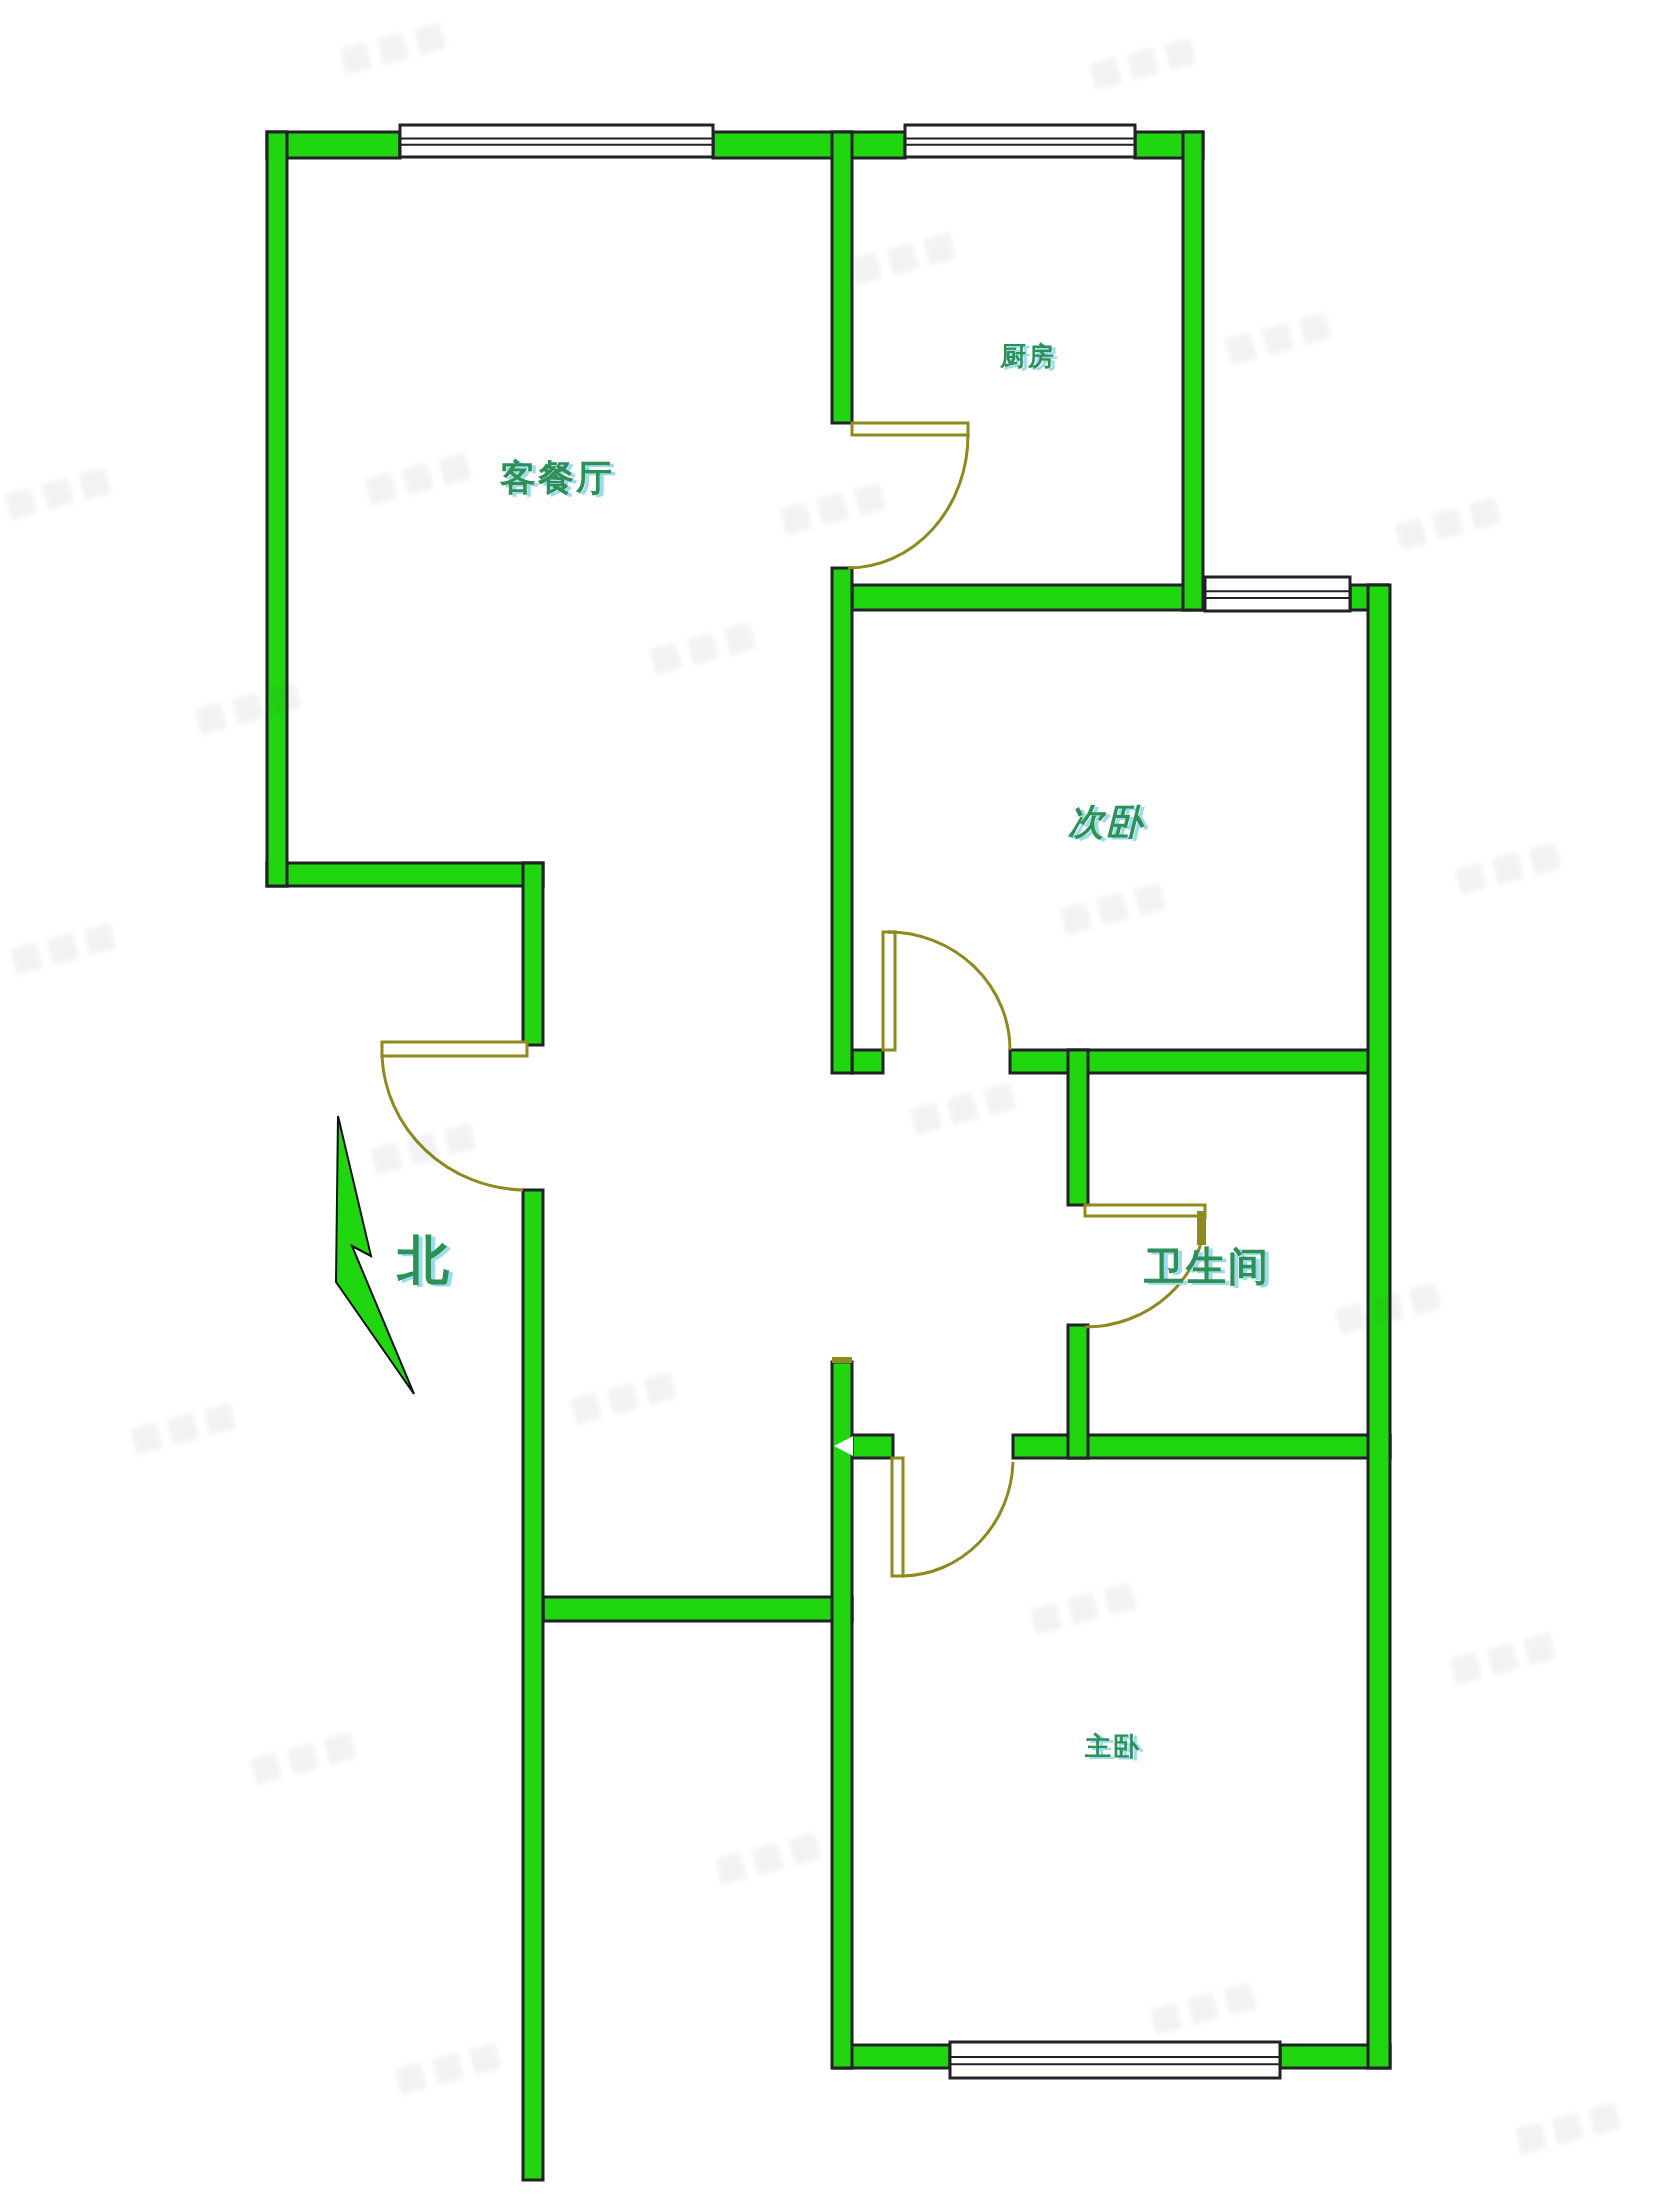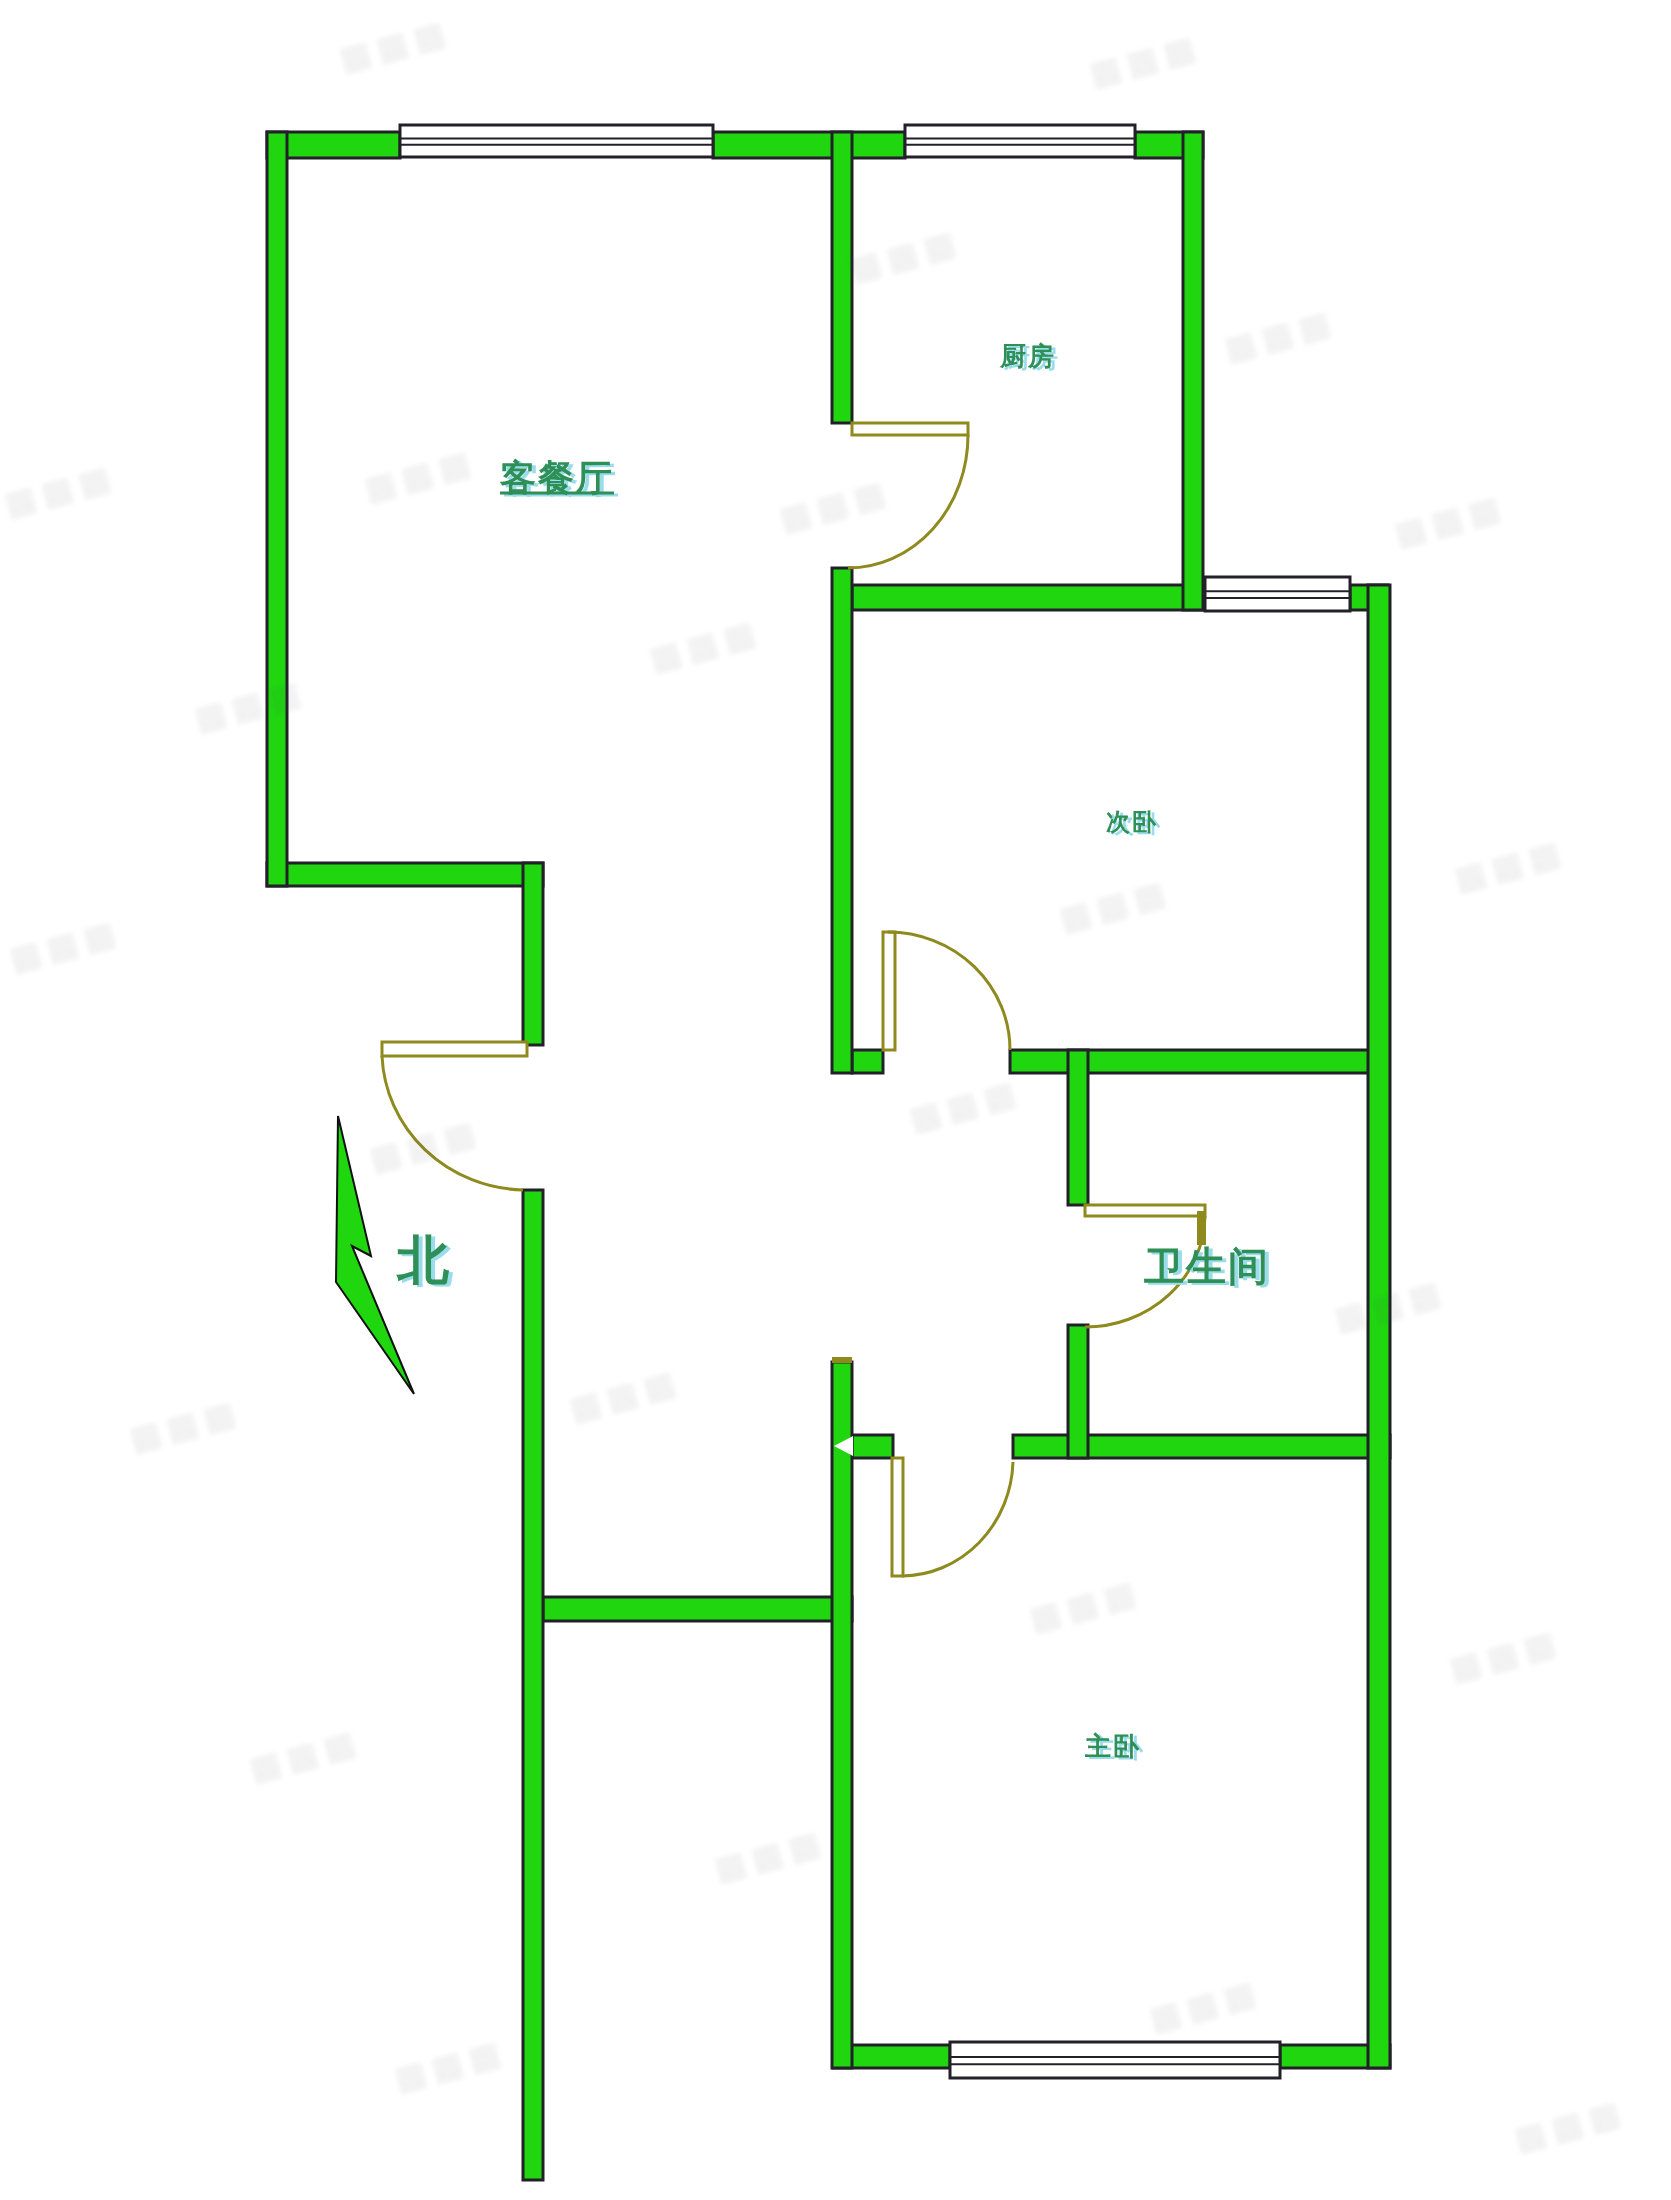--- a/index.html
+++ b/index.html
@@ -71,23 +71,23 @@
         <rect x="382" y="1042" width="145" height="14" fill="#ffffff" stroke="#8f8a1e" stroke-width="3"></rect>
         <path d="M382,1056 A145,140 0 0 0 523,1190" fill="none" stroke="#8f8a1e" stroke-width="3"></path>
       </g>
     <g>
         <polygon points="338,1116 371,1256 352,1246 414,1394 336,1282" fill="#1fd60f" stroke="#111111" stroke-width="2"></polygon>
         <rect x="832" y="1357" width="20" height="6" fill="#8f8a1e"></rect>
         <polygon points="834,1446 853,1436 853,1456" fill="#ffffff"></polygon>
       </g>
   </svg>
 
-  <div class="room-label" style="left: 557px; top: 478px; font-size: 36px; text-decoration: underline;">客餐厅</div>
+  <div class="room-label" style="left: 557px; top: 478px; font-size: 36px;">客餐厅</div>
   <div class="room-label" style="left: 1028px; top: 356px; font-size: 26px;">厨房</div>
-  <div class="room-label" style="left: 1132px; top: 822px; font-size: 24px;">次卧</div>
+  <div class="room-label" style="left: 1106px; top: 822px; font-size: 36px; font-style: italic;">次卧</div>
   <div class="room-label" style="left: 1207px; top: 1266px; font-size: 40px;">卫生间</div>
   <div class="room-label" style="left: 1113px; top: 1746px; font-size: 26px;">主卧</div>
   <div class="north-label" style="left: 423px; top: 1261px; font-size: 52px;">北</div>
 
   <div>
       <span class="wm" style="left: 395px; top: 45px;">▦▦▦</span>
       <span class="wm" style="left: 1145px; top: 60px;">▦▦▦</span>
       <span class="wm" style="left: 905px; top: 255px;">▦▦▦</span>
       <span class="wm" style="left: 1280px; top: 335px;">▦▦▦</span>
       <span class="wm" style="left: 420px; top: 475px;">▦▦▦</span>

